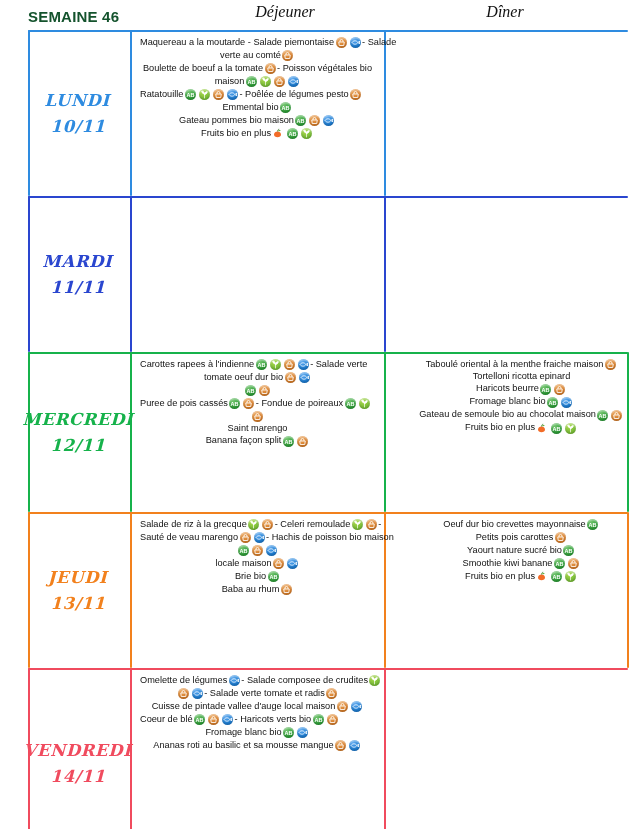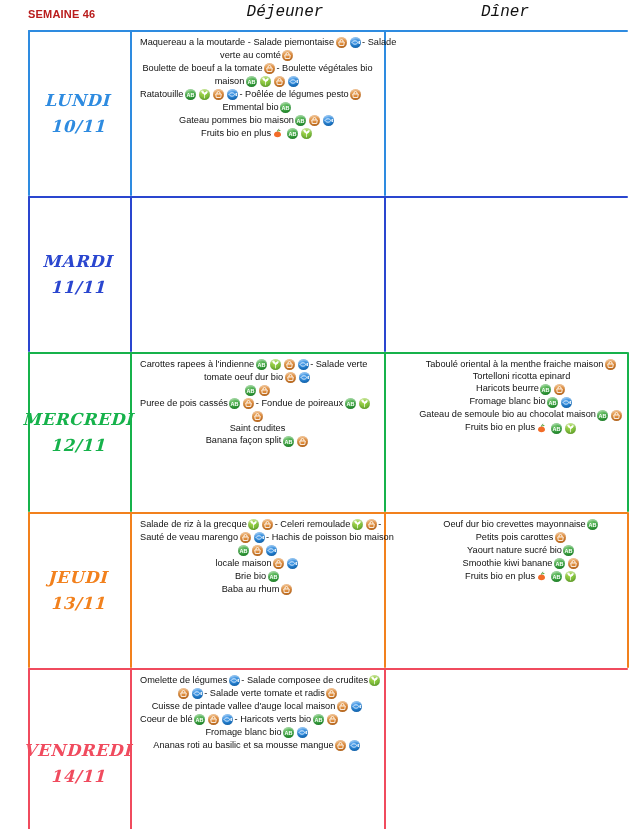--- a/index.html
+++ b/index.html
@@ -11,25 +11,25 @@
     overflow:hidden;
     position:relative;
   }
   #root{position:relative;width:630px;height:829px;}
 
   
   .hdr{position:absolute;top:0;left:0;width:630px;height:30px;}
   .hdr-week{
     position:absolute;left:28px;top:8px;
     font-family:"Liberation Sans", sans-serif;
-    font-weight:bold;font-size:11px;letter-spacing:.2px;color:#b91c1c;
+    font-weight:bold;font-size:15px;letter-spacing:.2px;color:#14532d;
   }
   .hdr-meal{
     position:absolute;top:3px;
-    font-family:Liberation Mono, monospace;
+    font-family:Liberation Serif, serif;
     font-style:italic;font-size:16px;color:#111;
     text-align:center;white-space:nowrap;
   }
   .hdr-lunch{left:190px;width:190px;}
   .hdr-dinner{left:410px;width:190px;}
 
   
   .grid{position:absolute;left:0;top:30px;width:630px;height:799px;}
   .row{position:absolute;left:28px;width:600px;box-sizing:border-box;}
   .row .inner{position:relative;height:100%;}
@@ -135,21 +135,21 @@
                   </svg>
                 </span>
               </div>
               <div class="mline c">
                 <span class="txt">Boulette de boeuf a la tomate</span>
                 <span class="ic ic-loc">
                   <svg viewBox="0 0 22 22">
                     <path d="M8 10 L8 8 A3 3 0 0 1 14 8 L14 10 M5.5 10 L16.5 10 L15.5 17 L6.5 17 Z" fill="none" stroke="#ffffff" stroke-width="1.7" stroke-linejoin="round"></path>
                   </svg>
                 </span>
-                <span class="txt"> - Boulette végétales bio</span>
+                <span class="txt"> - Poisson végétales bio</span>
               </div>
               <div class="mline c">
                 <span class="txt">maison</span>
                 <span class="ic ic-ab">
                   <svg viewBox="0 0 22 22">
                     <text x="11" y="15" text-anchor="middle" font-size="11" font-family="Liberation Sans, sans-serif" font-weight="bold" fill="#ffffff">AB</text>
                   </svg>
                 </span>
                 <span class="ic ic-veg">
                   <svg viewBox="0 0 22 22">
@@ -356,21 +356,21 @@
                 </span>
               </div>
               <div class="mline c">
                 <span class="ic ic-loc">
                   <svg viewBox="0 0 22 22">
                     <path d="M8 10 L8 8 A3 3 0 0 1 14 8 L14 10 M5.5 10 L16.5 10 L15.5 17 L6.5 17 Z" fill="none" stroke="#ffffff" stroke-width="1.7" stroke-linejoin="round"></path>
                   </svg>
                 </span>
               </div>
               <div class="mline c">
-                <span class="txt">Saint crudites</span>
+                <span class="txt">Saint marengo</span>
               </div>
               <div class="mline c">
                 <span class="txt">Banana façon split</span>
                 <span class="ic ic-ab">
                   <svg viewBox="0 0 22 22">
                     <text x="11" y="15" text-anchor="middle" font-size="11" font-family="Liberation Sans, sans-serif" font-weight="bold" fill="#ffffff">AB</text>
                   </svg>
                 </span>
                 <span class="ic ic-loc">
                   <svg viewBox="0 0 22 22">

